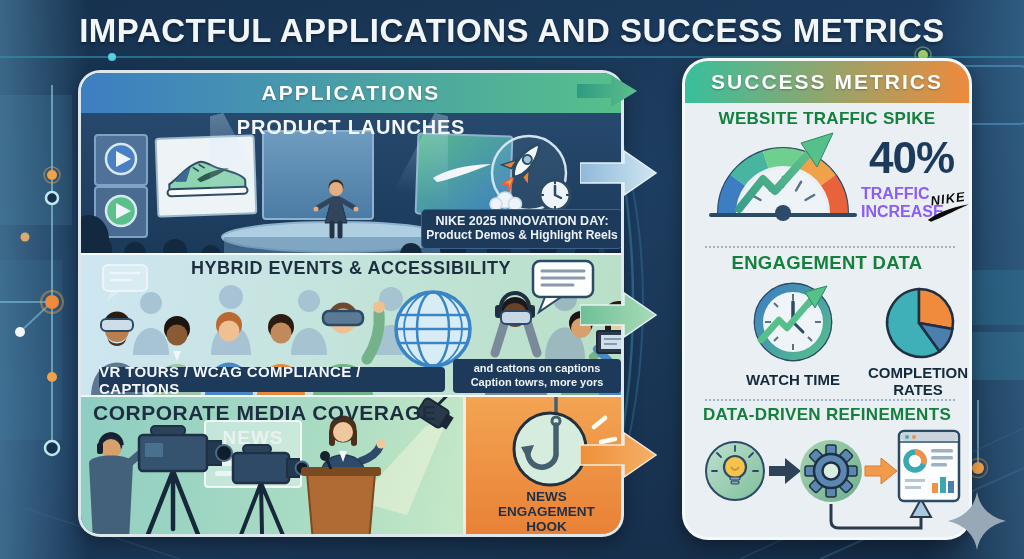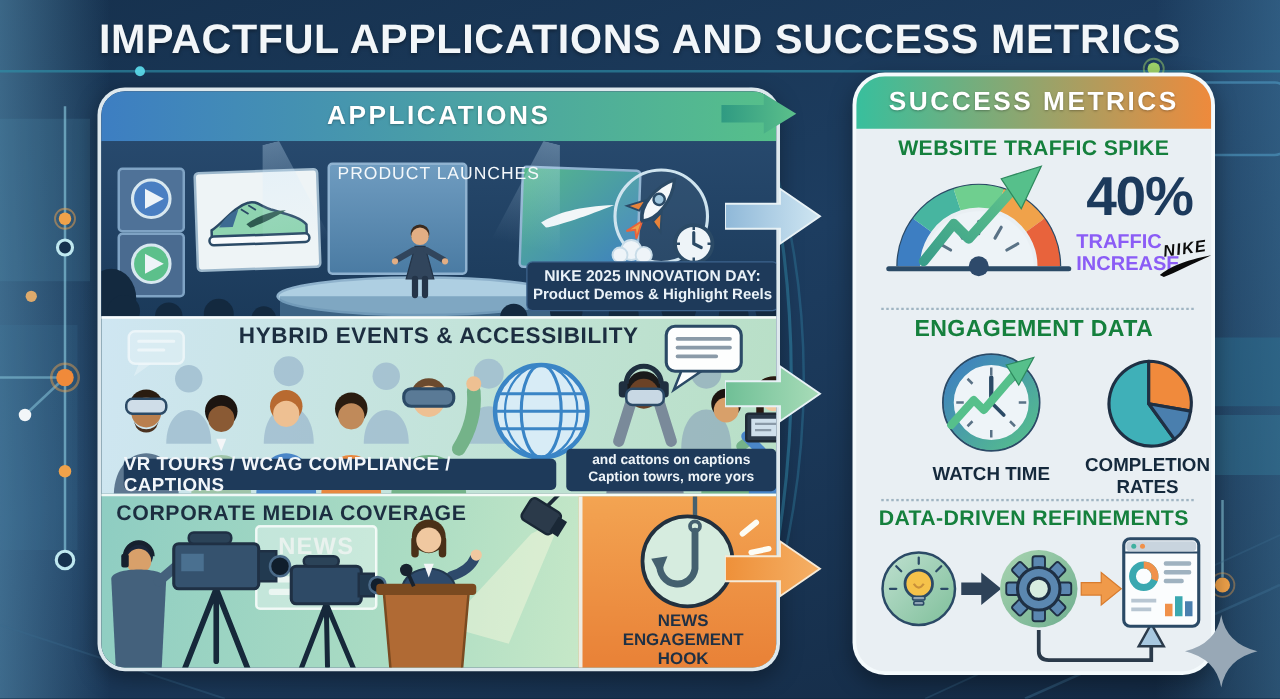--- a/index.html
+++ b/index.html
@@ -34,23 +34,23 @@
     color:#fff;font-size:21px;font-weight:800;letter-spacing:2px;
     text-shadow:0 1px 2px rgba(0,0,0,.3);
   }
   .app-header{background:linear-gradient(90deg,#3d7ec2,#56c08a);}
   .metrics-header{height:42px;background:linear-gradient(90deg,#38bf9d,#ee8a3c);}
   
   .sec{position:relative;width:100%;overflow:hidden;}
   .sec1{height:140px;background:linear-gradient(180deg,#27496d,#1b3a5a);}
   .sec2{height:142px;background:linear-gradient(100deg,#cfe6f2 0%,#c2e3d8 55%,#b8dfc6 100%);border-top:2px solid rgba(255,255,255,.85);box-sizing:border-box;}
   .sec3{height:145px;background:linear-gradient(100deg,#8ecdc2 0%,#abdcc3 45%,#c9e9c8 75%);border-top:2px solid rgba(255,255,255,.85);box-sizing:border-box;}
-  .sec-title-light{top:17px;left:0;width:100%;text-align:center;color:#f4f8fb;font-size:14px;font-weight:400;letter-spacing:.8px;z-index:4;}
+  .sec-title-light{top:3px;left:0;width:100%;text-align:center;color:#f4f8fb;font-size:20px;font-weight:700;letter-spacing:.8px;z-index:4;}
   .sec-title-dark{top:3px;left:0;width:100%;text-align:center;color:#1c2e40;font-size:18px;font-weight:800;letter-spacing:.5px;z-index:4;}
-  .sec3-title{top:4px;left:12px;text-align:left;width:auto;font-size:17px;}
+  .sec3-title{top:4px;left:12px;text-align:left;width:auto;font-size:21px;}
   .caption-box{
     left:340px;top:96px;width:202px;height:40px;background:#1e3a5a;border:1.5px solid #3d638c;
     border-radius:5px;color:#eaf2f8;text-align:center;z-index:5;box-sizing:border-box;padding-top:4px;
   }
   .caption-box .l1{font-size:12.5px;font-weight:800;}
   .caption-box .l2{font-size:12px;font-weight:700;}
   .vr-banner{
     left:18px;top:112px;width:346px;height:25px;background:#1e3a5a;border-radius:4px;z-index:5;
     color:#f2f6fa;font-size:15px;font-weight:800;letter-spacing:.4px;display:flex;align-items:center;justify-content:center;
   }

